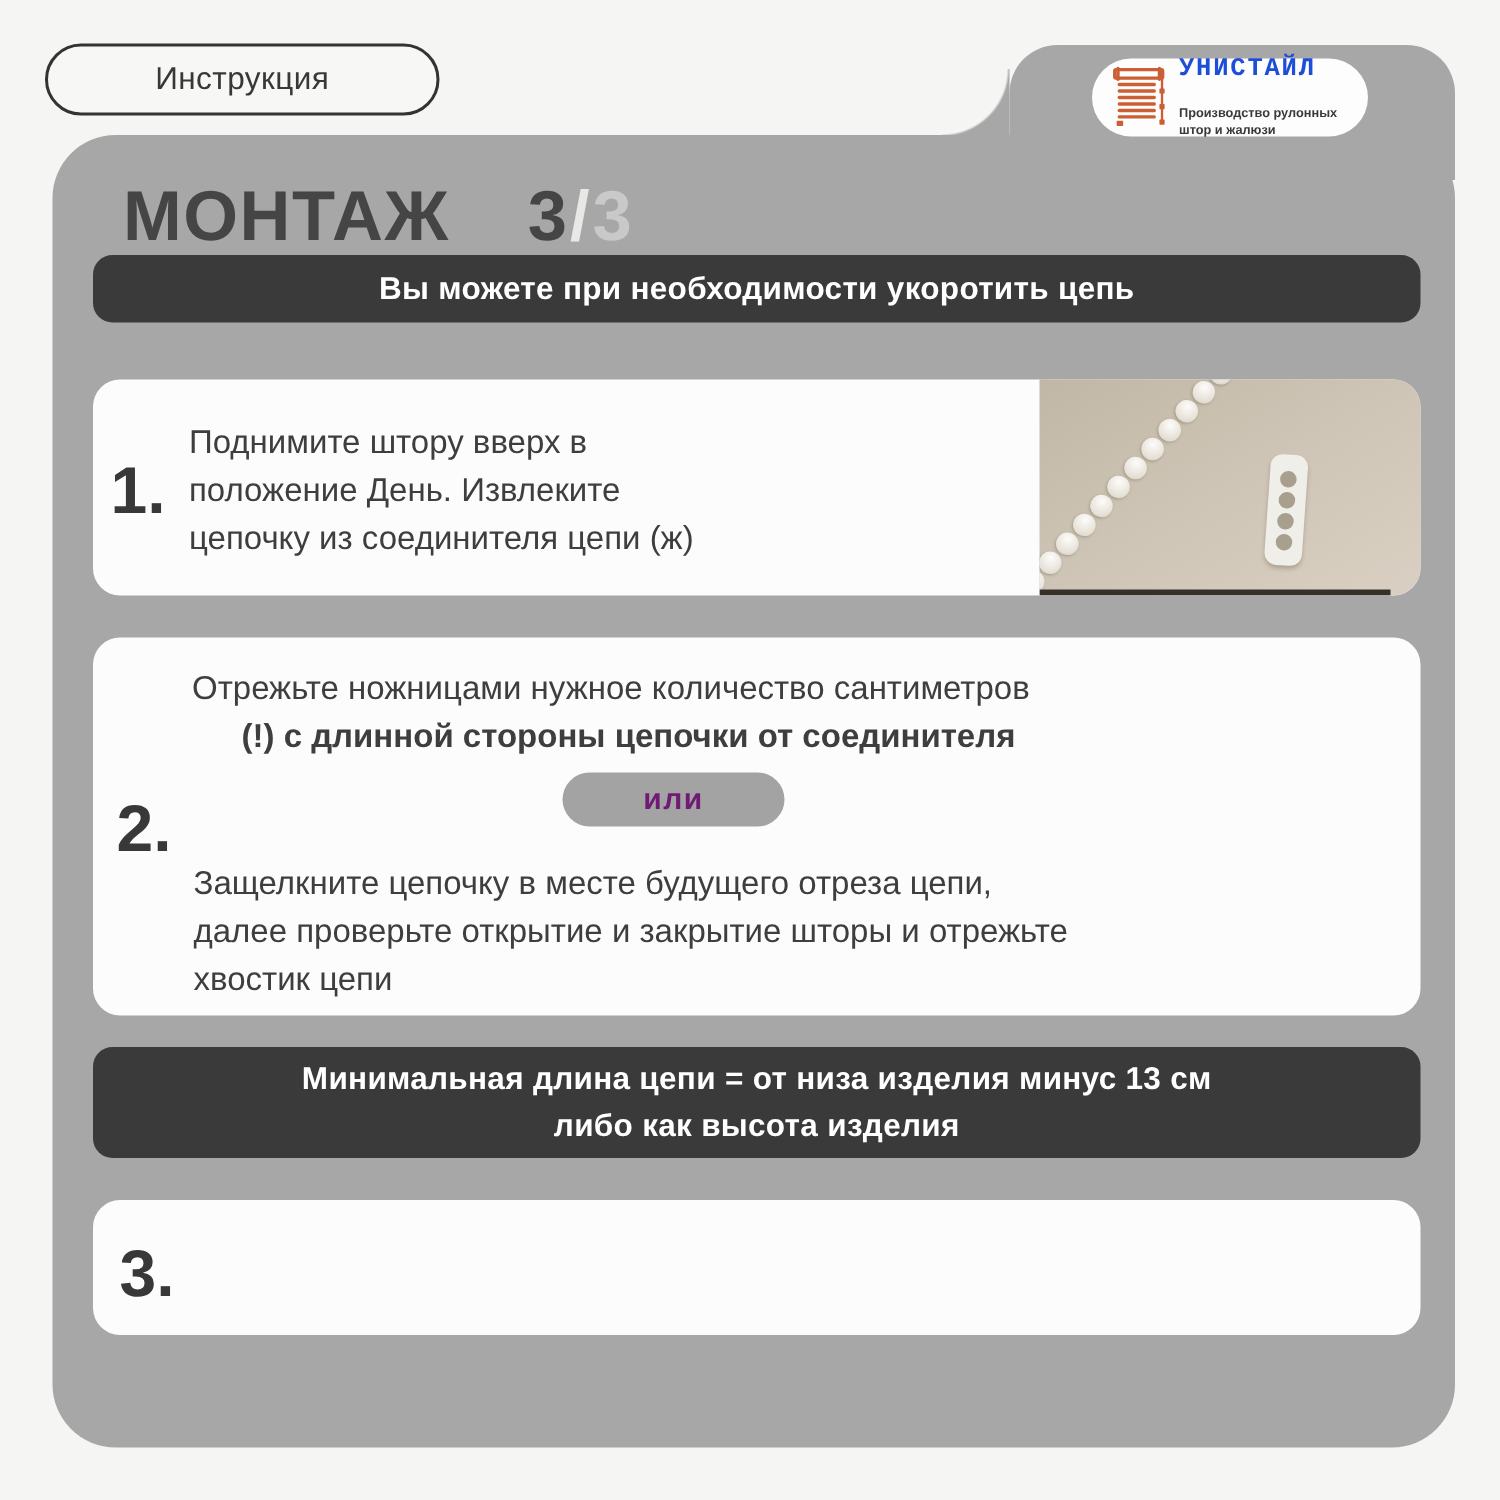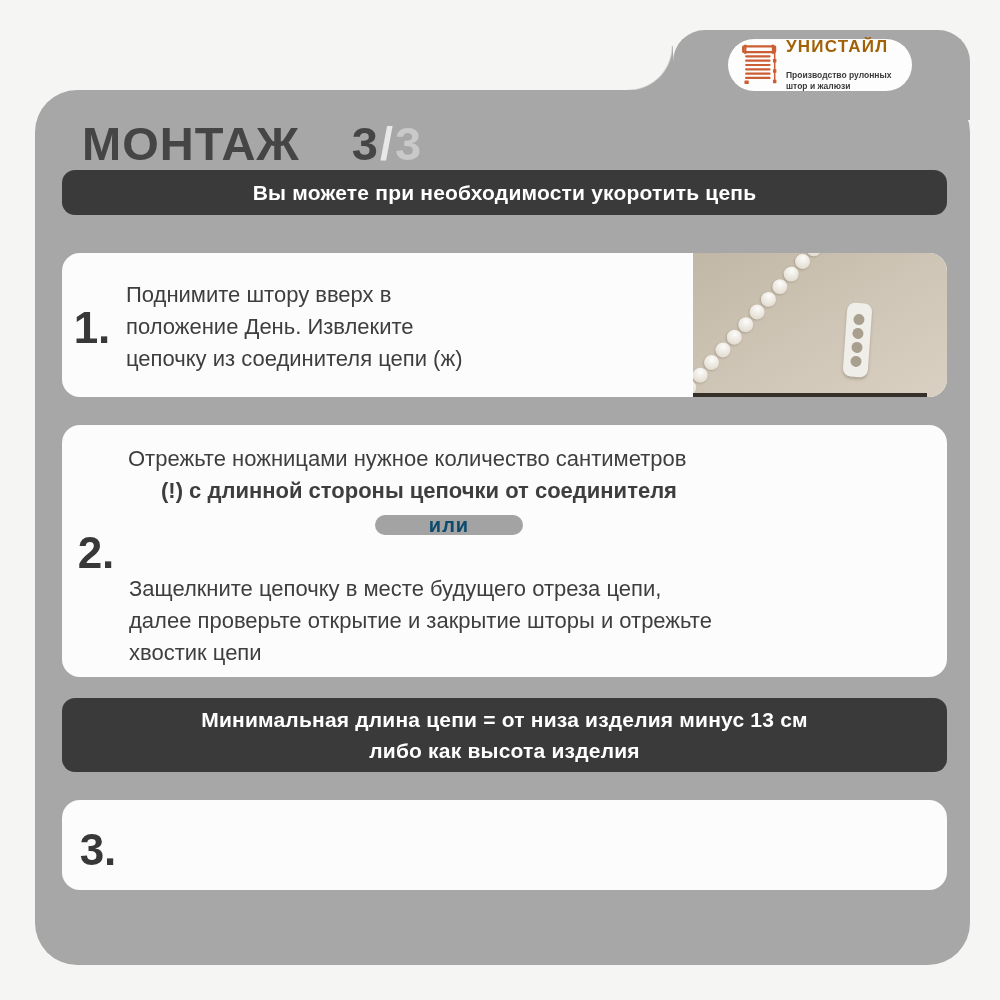--- a/index.html
+++ b/index.html
@@ -26,21 +26,21 @@
 
   
   .main-card{position:absolute;left:35px;top:90px;width:935px;height:875px;background:#a7a7a7;border-radius:42px;}
 
   
   .logo-pill{
     position:absolute;left:728px;top:39px;width:184px;height:52px;background:#fdfdfd;border-radius:26px;
     display:flex;align-items:center;gap:7px;padding-left:13px;box-sizing:border-box;
   }
   .logo-text{display:flex;flex-direction:column;}
-  .logo-title{font-size:17px;font-weight:bold;letter-spacing:1.2px;color:#a16207;line-height:1.05;}
+  .logo-title{font-size:17px;font-weight:bold;letter-spacing:1.2px;color:#1d4ed8;line-height:1.05;font-family:Liberation Mono, monospace;}
   .logo-sub{font-size:8.5px;font-weight:bold;color:#3a3a3a;line-height:1.25;margin-top:14px;}
 
   
   .title-row{position:absolute;left:27px;top:28px;display:flex;align-items:baseline;gap:52px;
     font-weight:bold;font-size:47px;letter-spacing:1px;color:#454545;line-height:1.1;margin-left:20px;}
   .pagination{display:flex;align-items:baseline;}
   .pg-cur{color:#454545;}
   .pg-sep{color:#e8e8e6;padding:0 1px;}
   .pg-tot{color:#c9c9c9;}
 
@@ -64,22 +64,22 @@
   }
   .n1{left:8px;top:53px;}
   .n2{left:12px;top:106px;}
   .n3{left:14px;top:28px;}
   .step-text{font-size:22px;line-height:1.45;color:#3e3e3e;}
   .t1{position:absolute;left:64px;top:26px;}
   .s2-top{position:absolute;left:66px;top:18px;}
   .s2-top p{margin:0;font-size:22px;line-height:1.45;}
   .s2-top .bold{font-weight:bold;margin-left:33px;}
   .or-pill{
-    position:absolute;left:313px;top:90px;width:148px;height:20px;border-radius:18px;background:#a3a3a3;
-    display:flex;align-items:center;justify-content:center;color:#0c4a6e;font-size:20px;font-weight:600;letter-spacing:1px;
+    position:absolute;left:313px;top:90px;width:148px;height:36px;border-radius:18px;background:#a3a3a3;
+    display:flex;align-items:center;justify-content:center;color:#701a75;font-size:20px;font-weight:600;letter-spacing:1px;
   }
   .s2-bottom{position:absolute;left:67px;top:148px;}
   .t3{position:absolute;left:76px;top:0;height:100%;display:flex;align-items:center;}
 
   
   .photo{
     position:absolute;right:0;top:0;width:254px;height:144px;border-radius:0 18px 18px 0;overflow:hidden;
     background:linear-gradient(150deg,#c1b7a6 0%,#cfc5b6 50%,#d9d0c3 100%);
   }
   .chain{
@@ -97,20 +97,23 @@
     box-shadow:0 2px 3px rgba(80,70,50,.3);
   }
   .cdot{width:11px;height:11px;border-radius:50%;background:#a89f8f;}
   .photo-edge{position:absolute;left:0;bottom:0;width:92%;height:4px;background:#35302a;}
 </style>
 </head>
 <body>
 
 <div class="stage">
 
+  <div class="instruction-pill">
+    <span>Инструкция</span>
+  </div>
 
   <div class="logo-tab"></div>
   <div class="tab-corner"></div>
 
   <div class="main-card">
 
     <div class="title-row">
       <span>МОНТАЖ</span>
       <span class="pagination">
         <span class="pg-cur">3</span>

